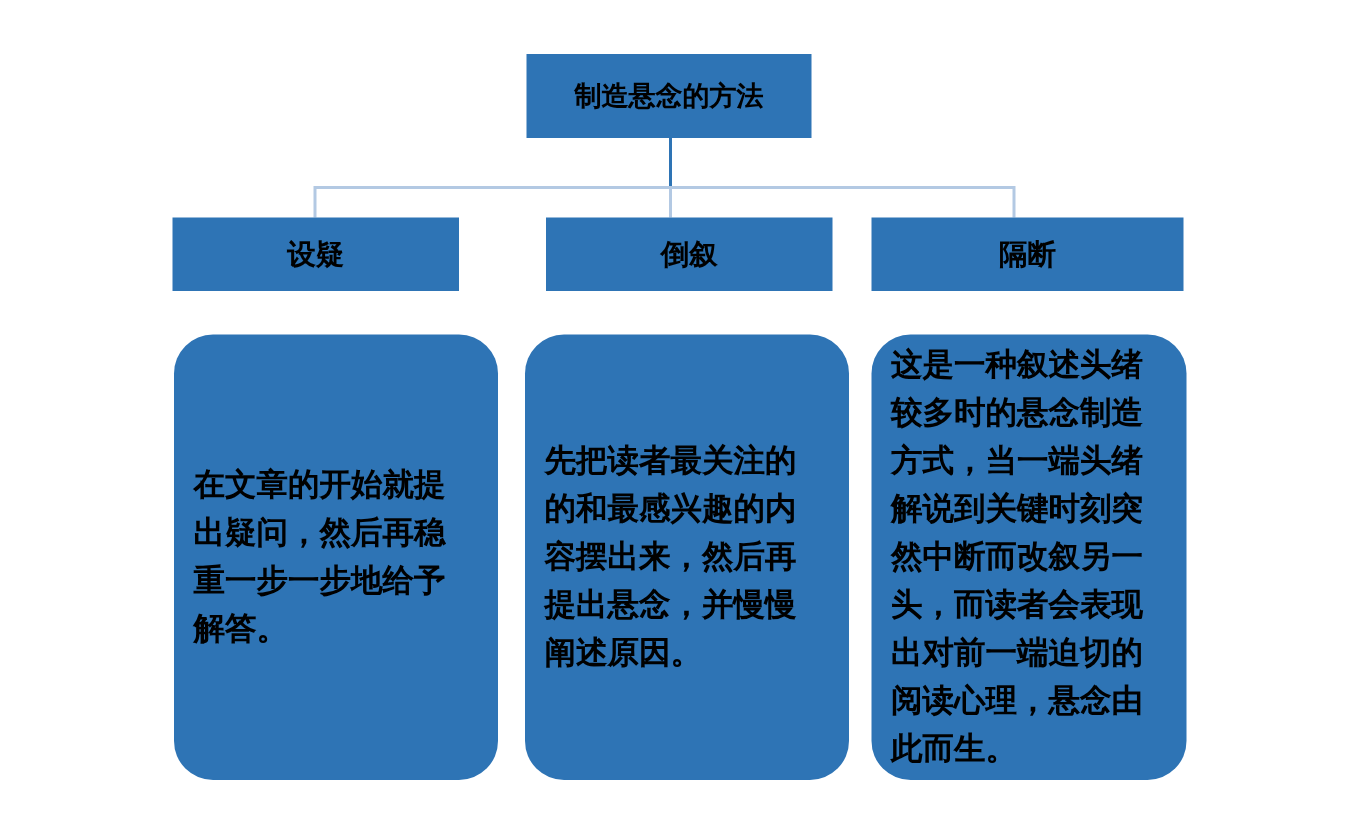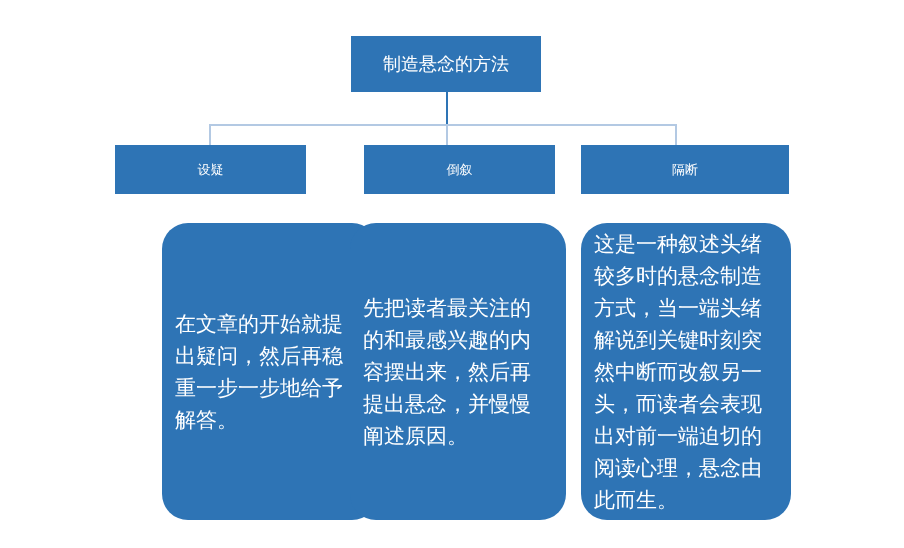--- a/index.html
+++ b/index.html
@@ -1,34 +1,34 @@
 <!DOCTYPE html>
 <html><head>
 <meta charset="utf-8">
 <style>
   html,body{margin:0;padding:0;}
   body{
     width:904px;height:548px;position:relative;background:#ffffff;
     font-family:"Liberation Sans","DejaVu Sans",sans-serif;overflow:hidden;
   }
   .box{
-    position:absolute;background:#2E74B5;color:#ffffff;font-weight:400;
+    position:absolute;background:#2E74B5;color:#000000;font-weight:700;
     display:flex;align-items:center;justify-content:center;box-sizing:border-box;
   }
   .root-box{left:351px;top:36px;width:190px;height:56px;font-size:18px;}
-  .header-box{top:145px;width:191px;height:49px;font-size:13px;}
+  .header-box{top:145px;width:191px;height:49px;font-size:19px;}
   .header-1{left:115px;}
   .header-2{left:364px;}
   .header-3{left:581px;width:208px;}
   .body-box{
     top:223px;width:216px;height:297px;border-radius:26px;
     font-size:21px;line-height:32px;padding:4px 13px;
     justify-content:flex-start;text-align:left;white-space:pre-line;
   }
-  .body-1{left:116px;margin-left:46px;}
+  .body-1{left:116px;}
   .body-2{left:350px;}
   .body-3{left:581px;width:210px;}
   .conn{position:absolute;}
   .conn-stem{left:446px;top:92px;width:2px;height:34px;background:#2E74B5;}
   .conn-crossbar{left:209px;top:124px;width:468px;height:2px;background:#B3C9E3;}
   .conn-drop{top:126px;width:2px;height:19px;background:#B3C9E3;}
   .drop-left{left:209px;}
   .drop-mid{left:446px;}
   .drop-right{left:675px;}
 </style>

